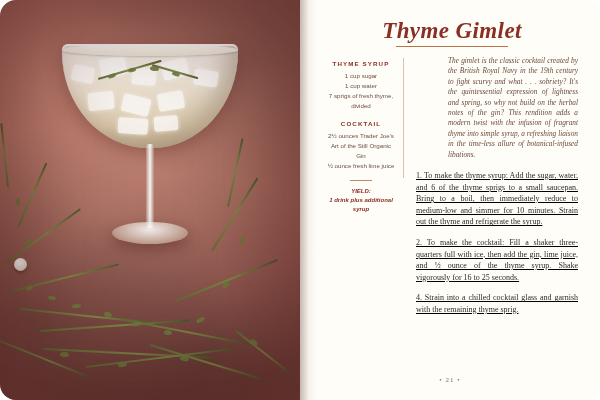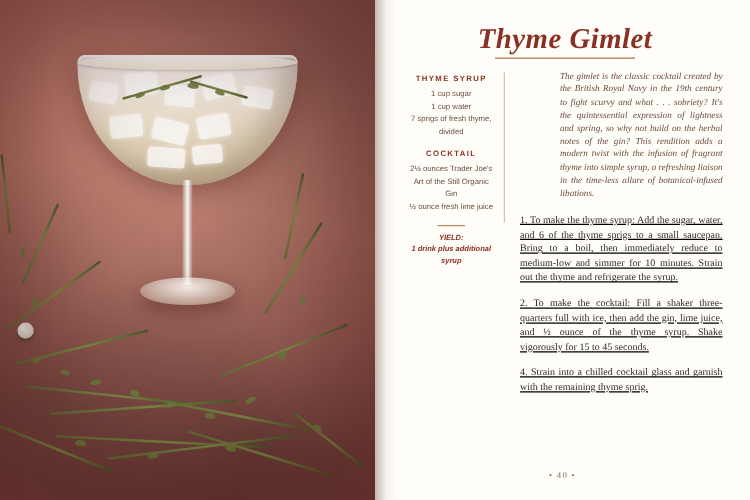--- a/index.html
+++ b/index.html
@@ -7,20 +7,21 @@
     padding: 0;
     background: #ffffff;
   }
   .page {
     position: relative;
     width: 600px;
     height: 400px;
     overflow: hidden;
     background: #ffffff;
     font-family: "Liberation Serif", serif;
+    border-radius: 16px;
   }
 
   
   .photo-page {
     position: absolute;
     left: 0; top: 0;
     width: 300px; height: 400px;
     overflow: hidden;
     background:
       radial-gradient(ellipse 320px 260px at 46% 34%, #c98a7a 0%, #bd7c6e 36%, #a8655c 70%, #8d4f49 100%);
@@ -336,20 +337,20 @@
     </div>
 
     <div class="vrule"></div>
 
     <div class="body-col">
       <div class="intro">The gimlet is the classic cocktail created by the British Royal Navy in the 19th century to fight scurvy and what . . . sobriety? It's the quintessential expression of lightness and spring, so why not build on the herbal notes of the gin? This rendition adds a modern twist with the infusion of fragrant thyme into simple syrup, a refreshing liaison in the time-less allure of botanical-infused libations.</div>
     </div>
 
     <div class="steps">
       <div class="step">1. To make the thyme syrup: Add the sugar, water, and 6 of the thyme sprigs to a small saucepan. Bring to a boil, then immediately reduce to medium-low and simmer for 10 minutes. Strain out the thyme and refrigerate the syrup.</div>
-      <div class="step">2. To make the cocktail: Fill a shaker three-quarters full with ice, then add the gin, lime juice, and ½ ounce of the thyme syrup. Shake vigorously for 15 to 45 seconds.</div>
+      <div class="step">2. To make the cocktail: Fill a shaker three-quarters full with ice, then add the gin, lime juice, and ½ ounce of the thyme syrup. Shake vigorously for 16 to 25 seconds.</div>
       <div class="step">4. Strain into a chilled cocktail glass and garnish with the remaining thyme sprig.</div>
     </div>
 
-    <div class="folio">• 40 •</div>
+    <div class="folio">• 21 •</div>
   </div>
 
 </div>
 
 </body></html>

